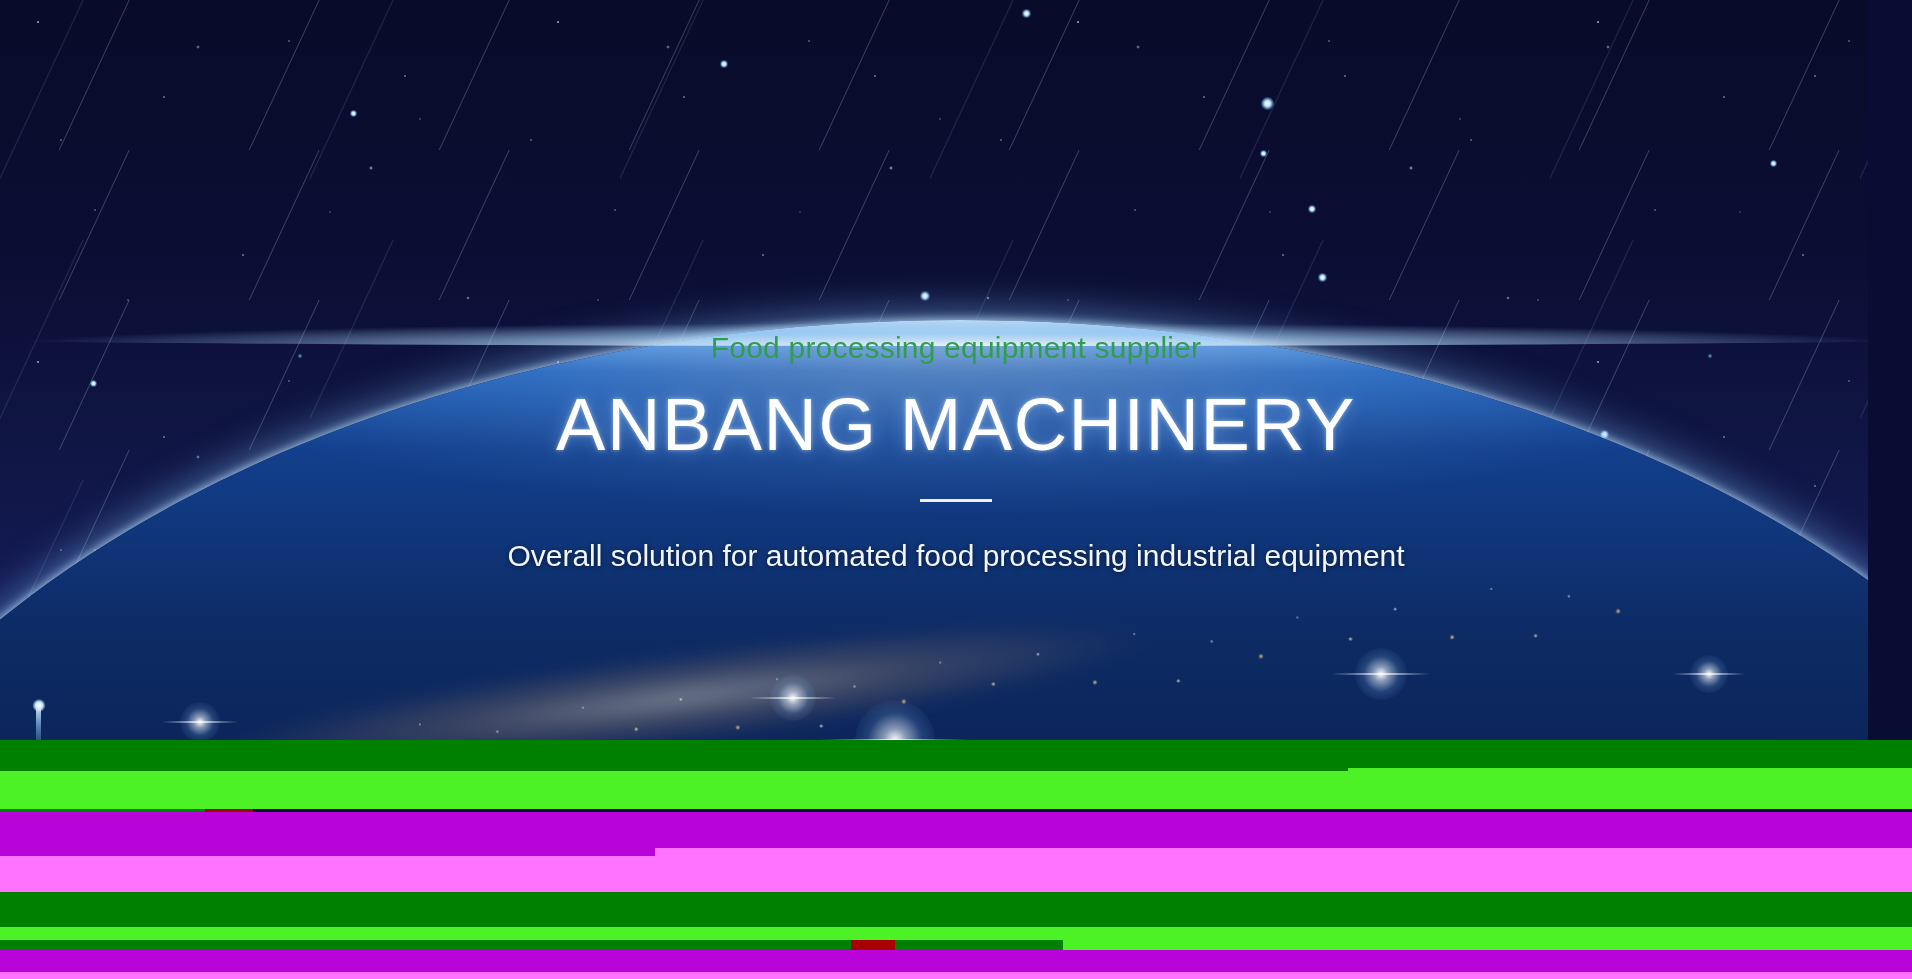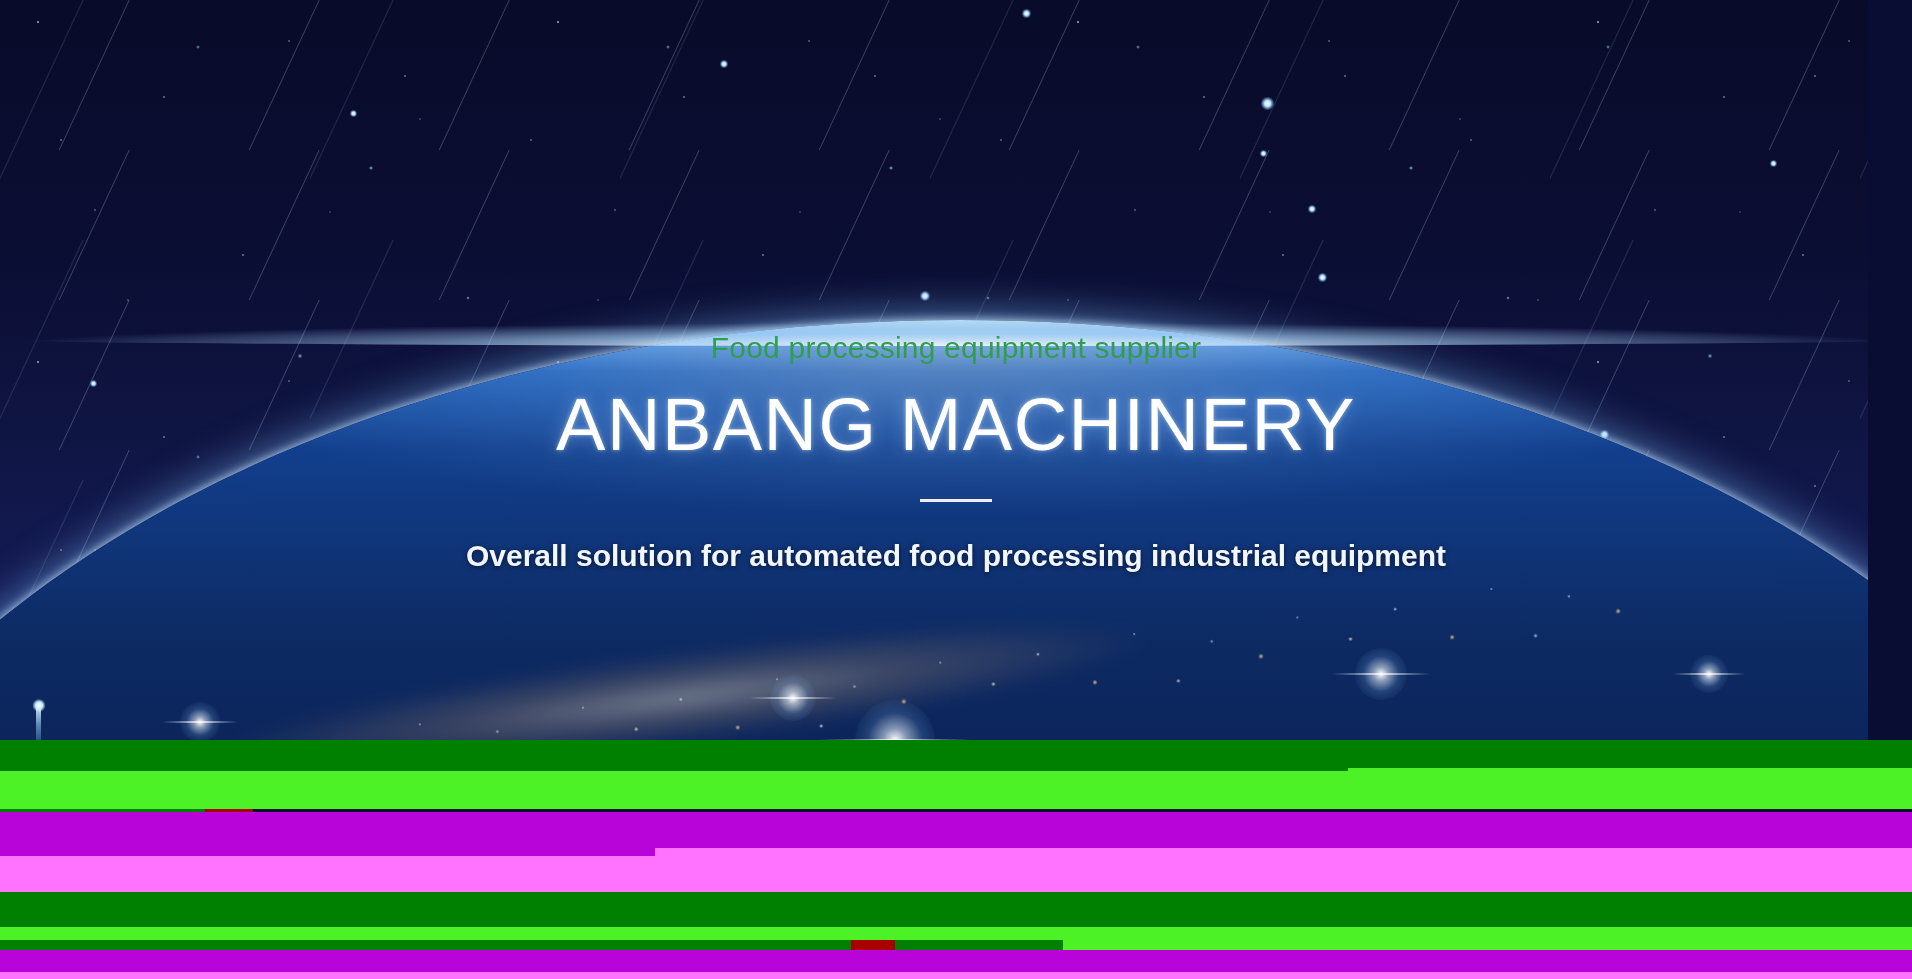--- a/index.html
+++ b/index.html
@@ -206,21 +206,21 @@
     display: inline-block;
     width: 72px;
     height: 3px;
     background: #ffffff;
     opacity: .92;
   }
   .subhead {
     margin: 0;
     padding-top: 36px;
     font-size: 30px;
-    font-weight: 700;
+    font-weight: 400;
     color: #f2f6ff;
     line-height: 1.2;
     text-shadow: 0 1px 5px rgba(0,0,0,0.55);
   }
 
   
   .glitch {
     position: absolute;
     left: 0;
     top: 0;

